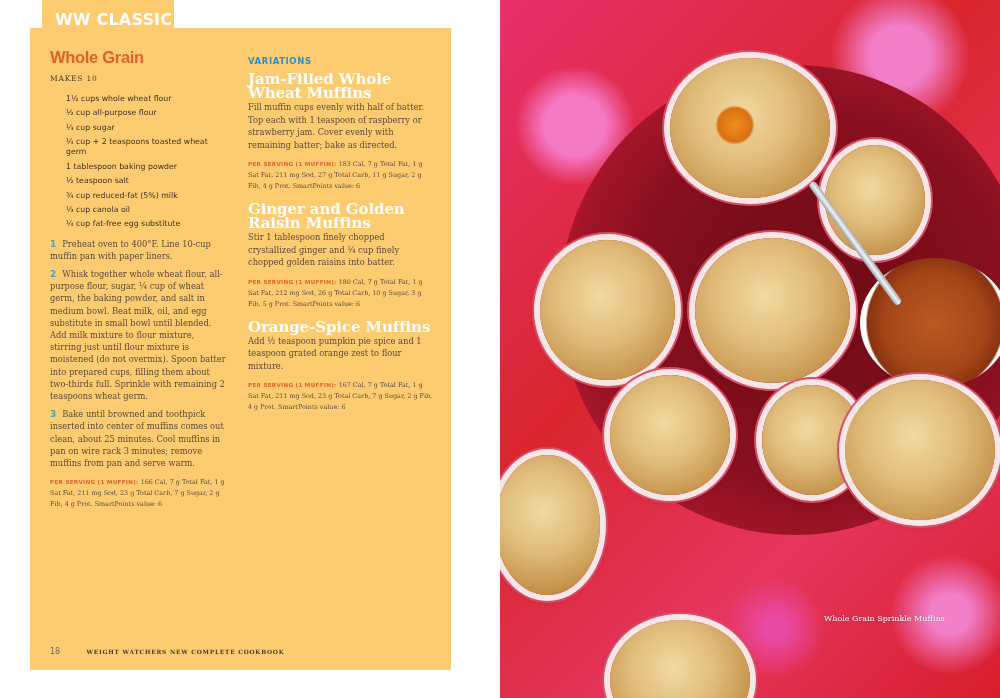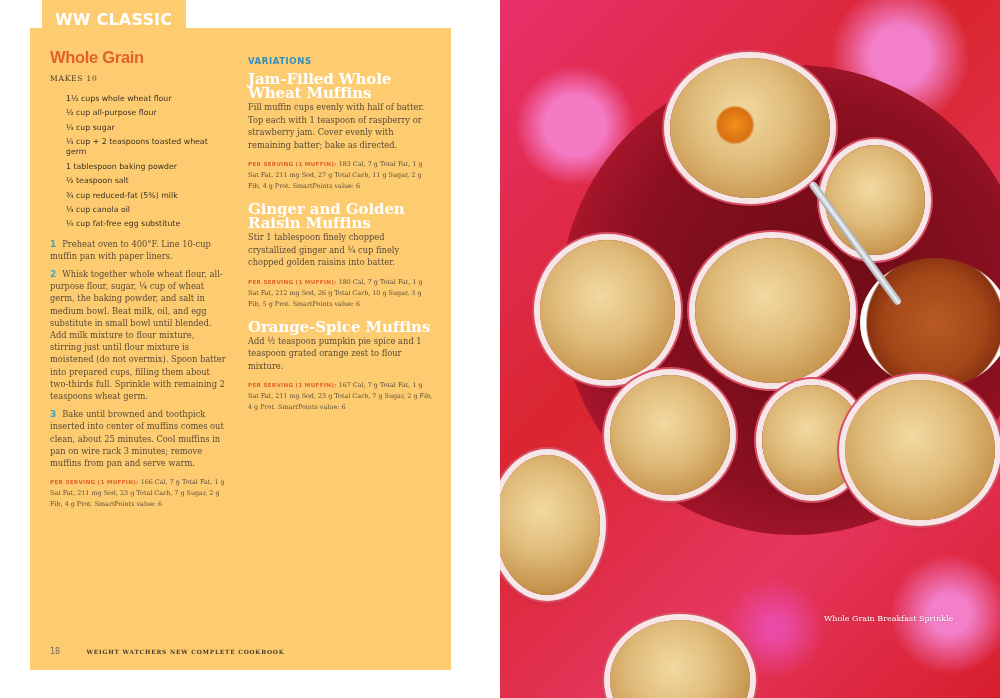--- a/index.html
+++ b/index.html
@@ -3,21 +3,21 @@
   <meta charset="utf-8">
   <style>
     html, body { margin: 0; padding: 0; }
     body {
       width: 1000px; height: 698px; overflow: hidden; position: relative;
       background: #ffffff;
       font-family: "DejaVu Serif", serif;
     }
     .left-page { position: absolute; left: 0; top: 0; width: 500px; height: 698px; background: #fff; }
     .tab {
-      position: absolute; left: 42px; top: 0; width: 144px; height: 30px;
+      position: absolute; left: 42px; top: 0; width: 132px; height: 30px;
       background: #fdcc71;
     }
     .tab-label {
       position: absolute; left: 13px; top: 10px;
       font-family: "DejaVu Sans", sans-serif; font-weight: bold;
       font-size: 16px; color: #ffffff; letter-spacing: 0.2px;
     }
     .panel {
       position: absolute; left: 30px; top: 28px; width: 421px; height: 642px;
       background: #fdcc71;
@@ -202,14 +202,14 @@
   <div class="muffin" style="left:325px; top:145px; width:100px; height:110px;"></div>
   <div class="muffin" style="left:40px; top:240px; width:135px; height:140px;"></div>
   <div class="muffin" style="left:195px; top:238px; width:155px; height:145px;"></div>
   <div class="jam-dish"></div>
   <div class="spoon"></div>
   <div class="muffin" style="left:110px; top:375px; width:120px; height:120px;"></div>
   <div class="muffin" style="left:262px; top:385px; width:100px; height:110px;"></div>
   <div class="muffin" style="left:345px; top:380px; width:150px; height:140px;"></div>
   <div class="muffin" style="left:-5px; top:455px; width:105px; height:140px;"></div>
   <div class="muffin" style="left:110px; top:620px; width:140px; height:120px;"></div>
-  <div class="caption">Whole Grain Breakfast Sprinkle</div>
+  <div class="caption">Whole Grain Sprinkle Muffins</div>
 </div>
 
 </body></html>

